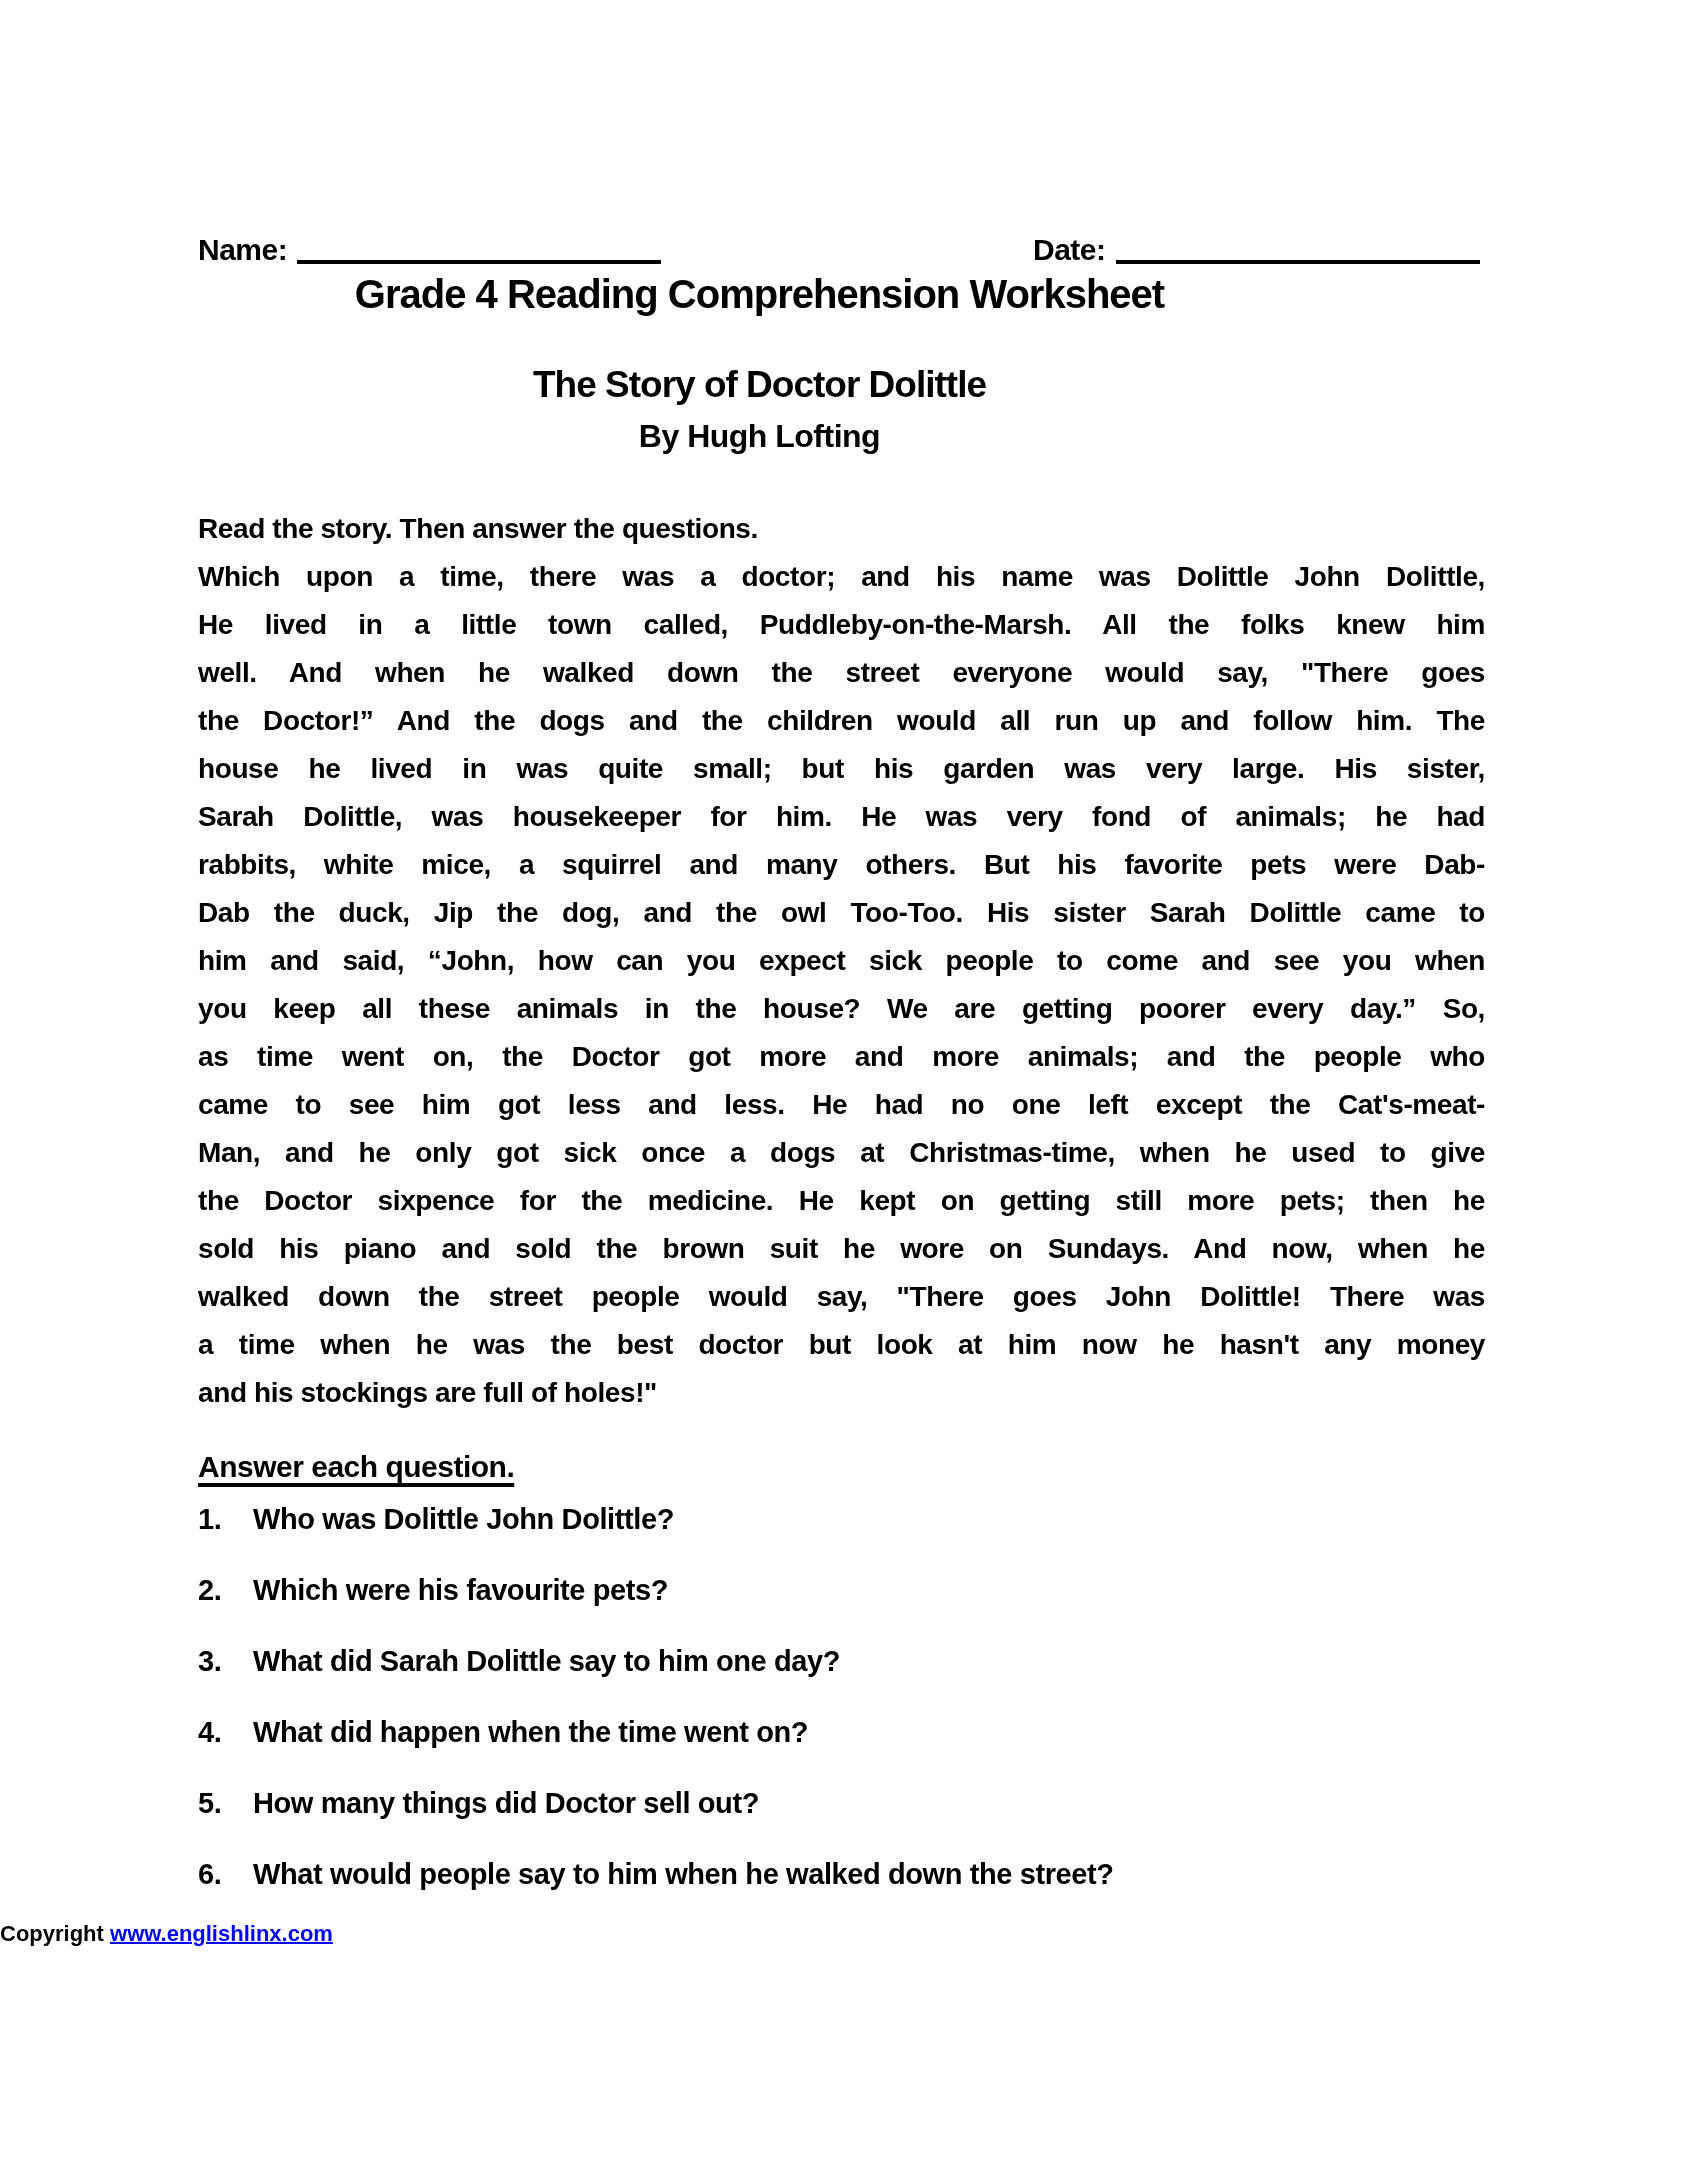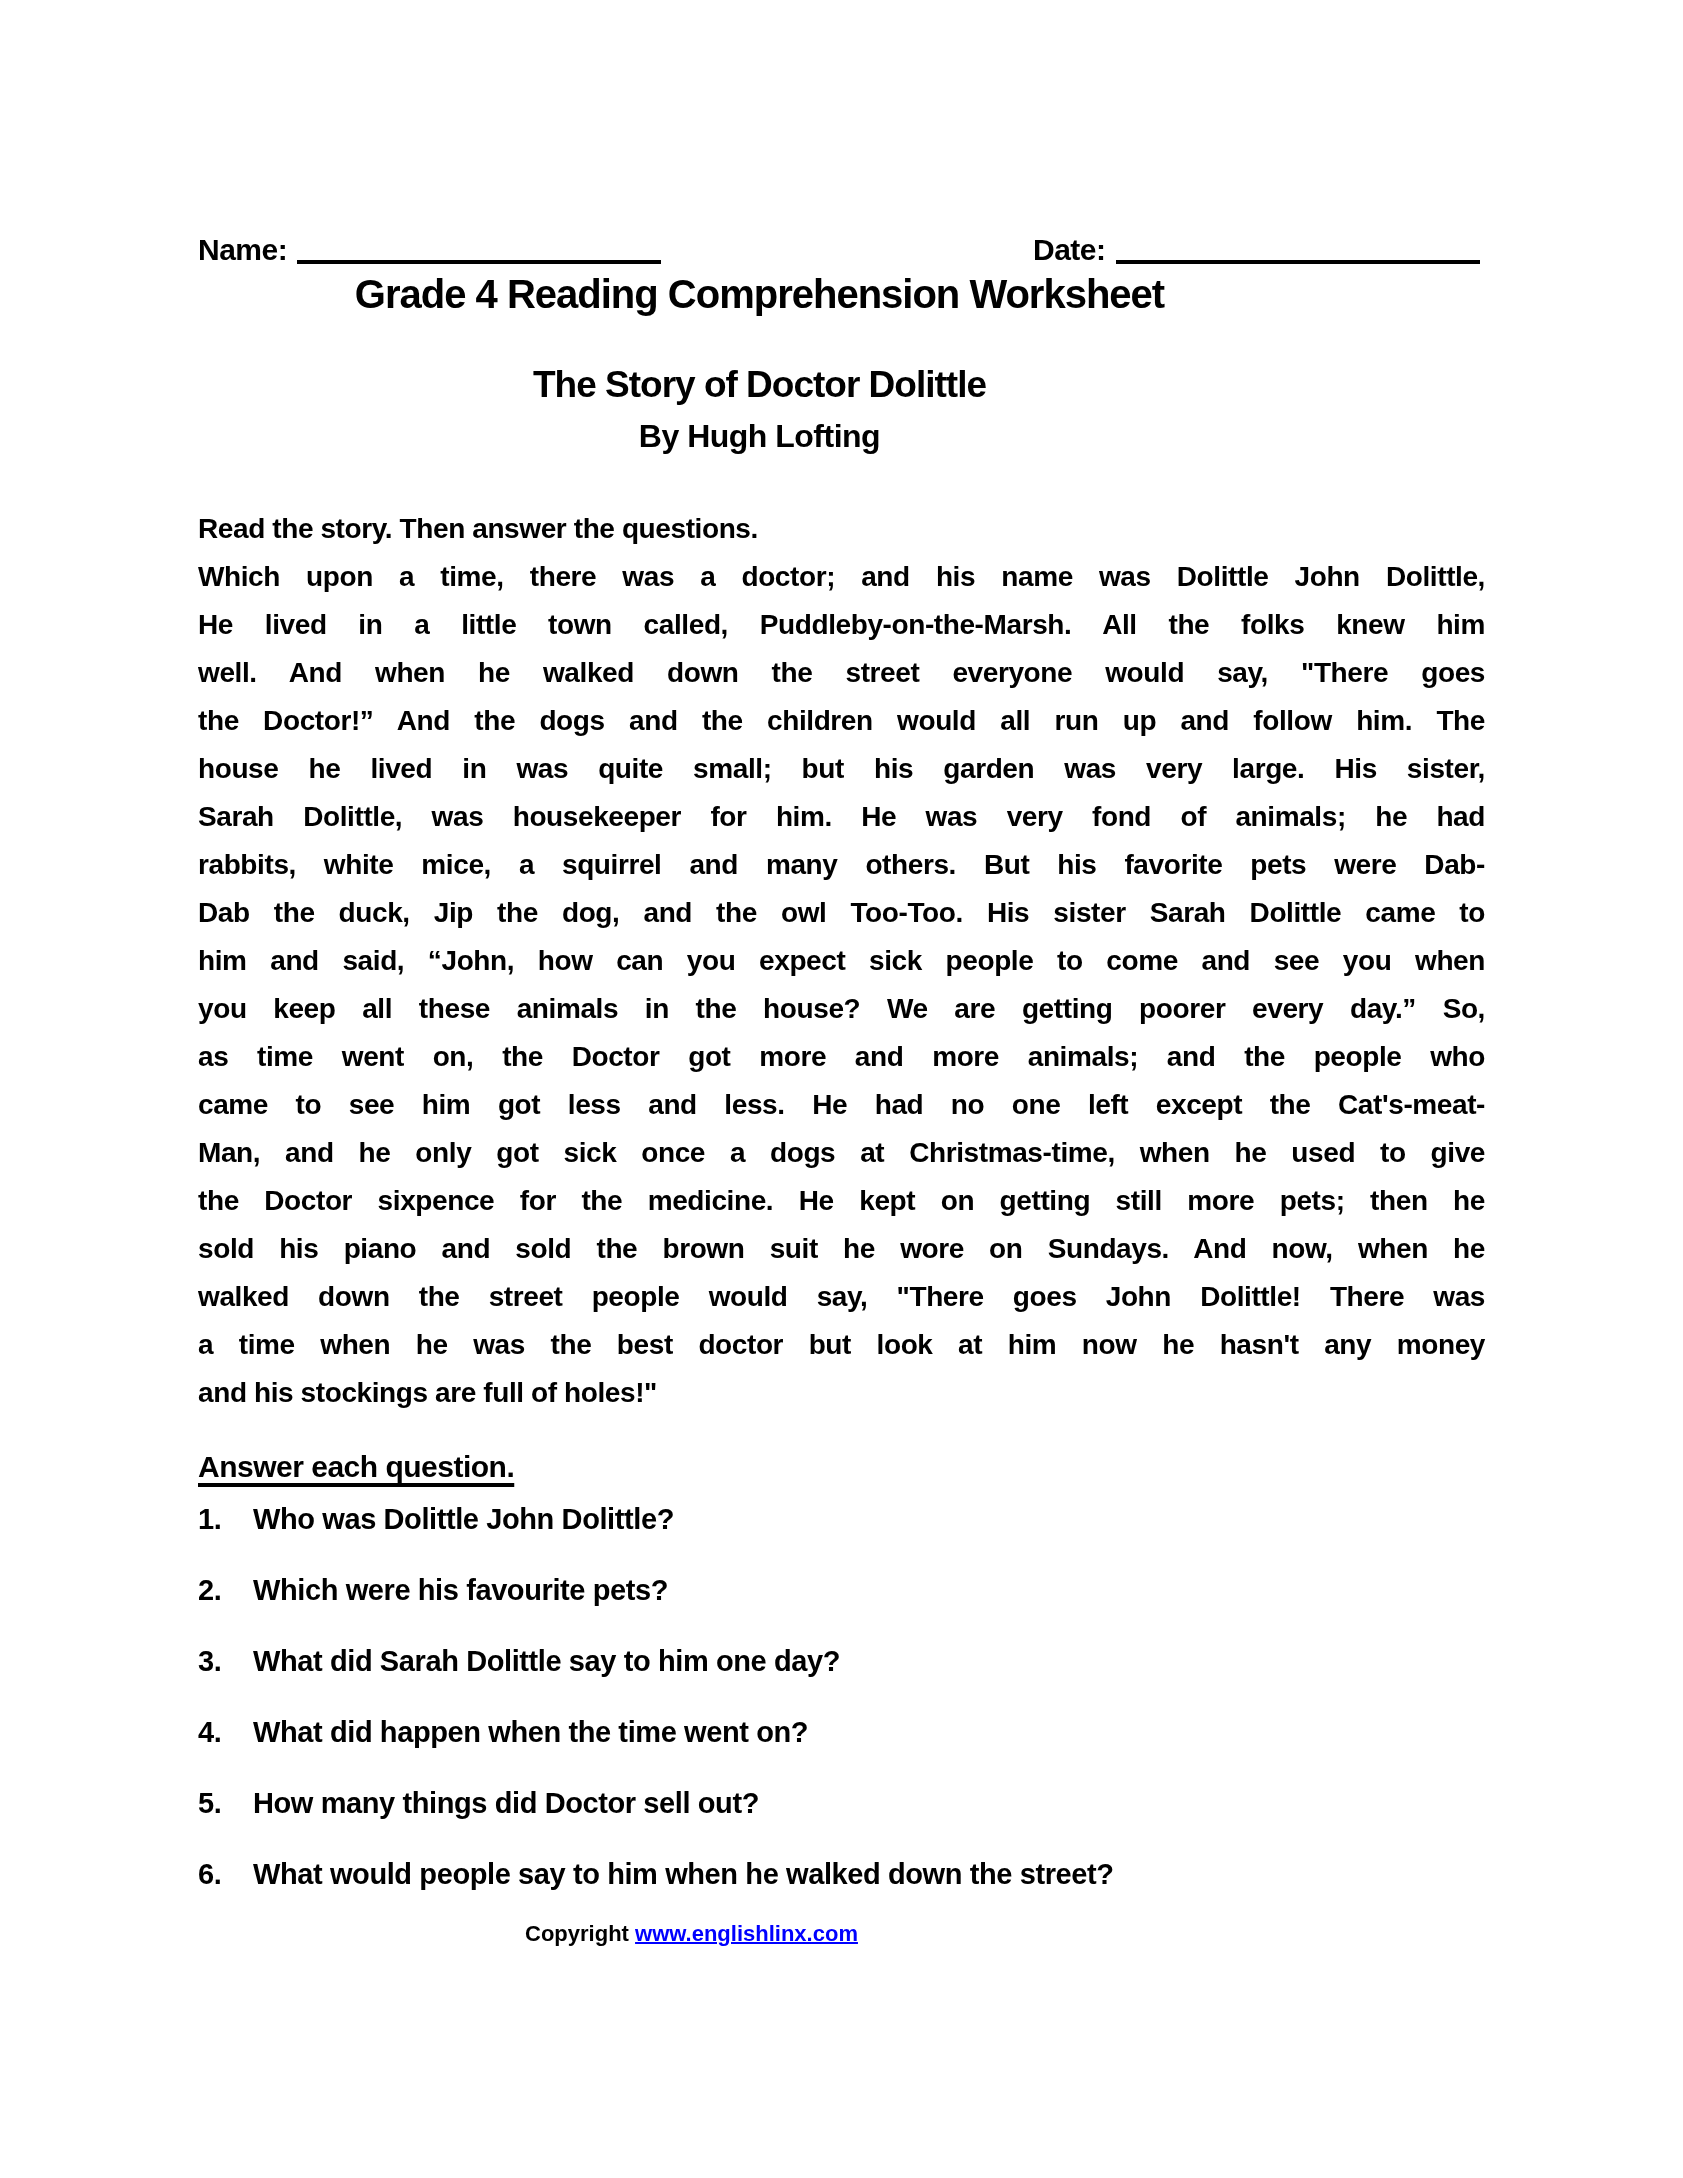--- a/index.html
+++ b/index.html
@@ -79,21 +79,20 @@
   .question { display: flex; margin-bottom: 23px; }
   .q-num { flex: 0 0 55px; }
   .q-text { flex: 1; }
 
   
   .footer {
     position: absolute;
     left: 0;
     top: 1919px;
     width: 1383px;
-    text-align: center;
     font-size: 22px;
     line-height: 30px;
   }
   .footer a {
     color: #0000ff;
     text-decoration: underline;
     text-decoration-thickness: 2px;
     cursor: pointer;
   }
 </style>

